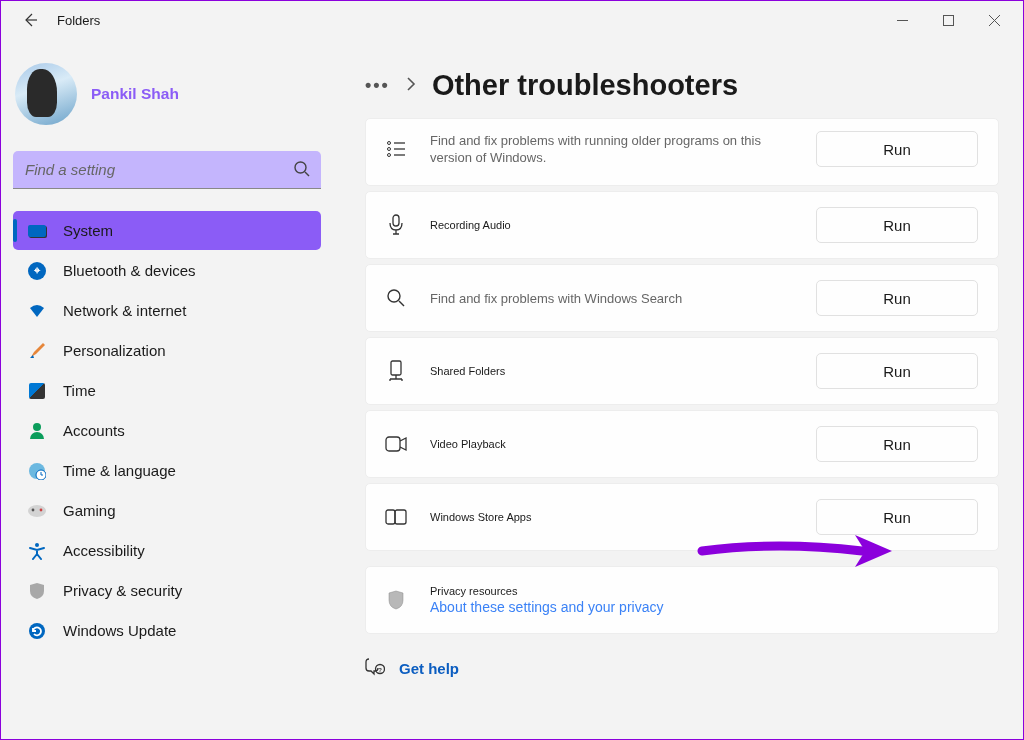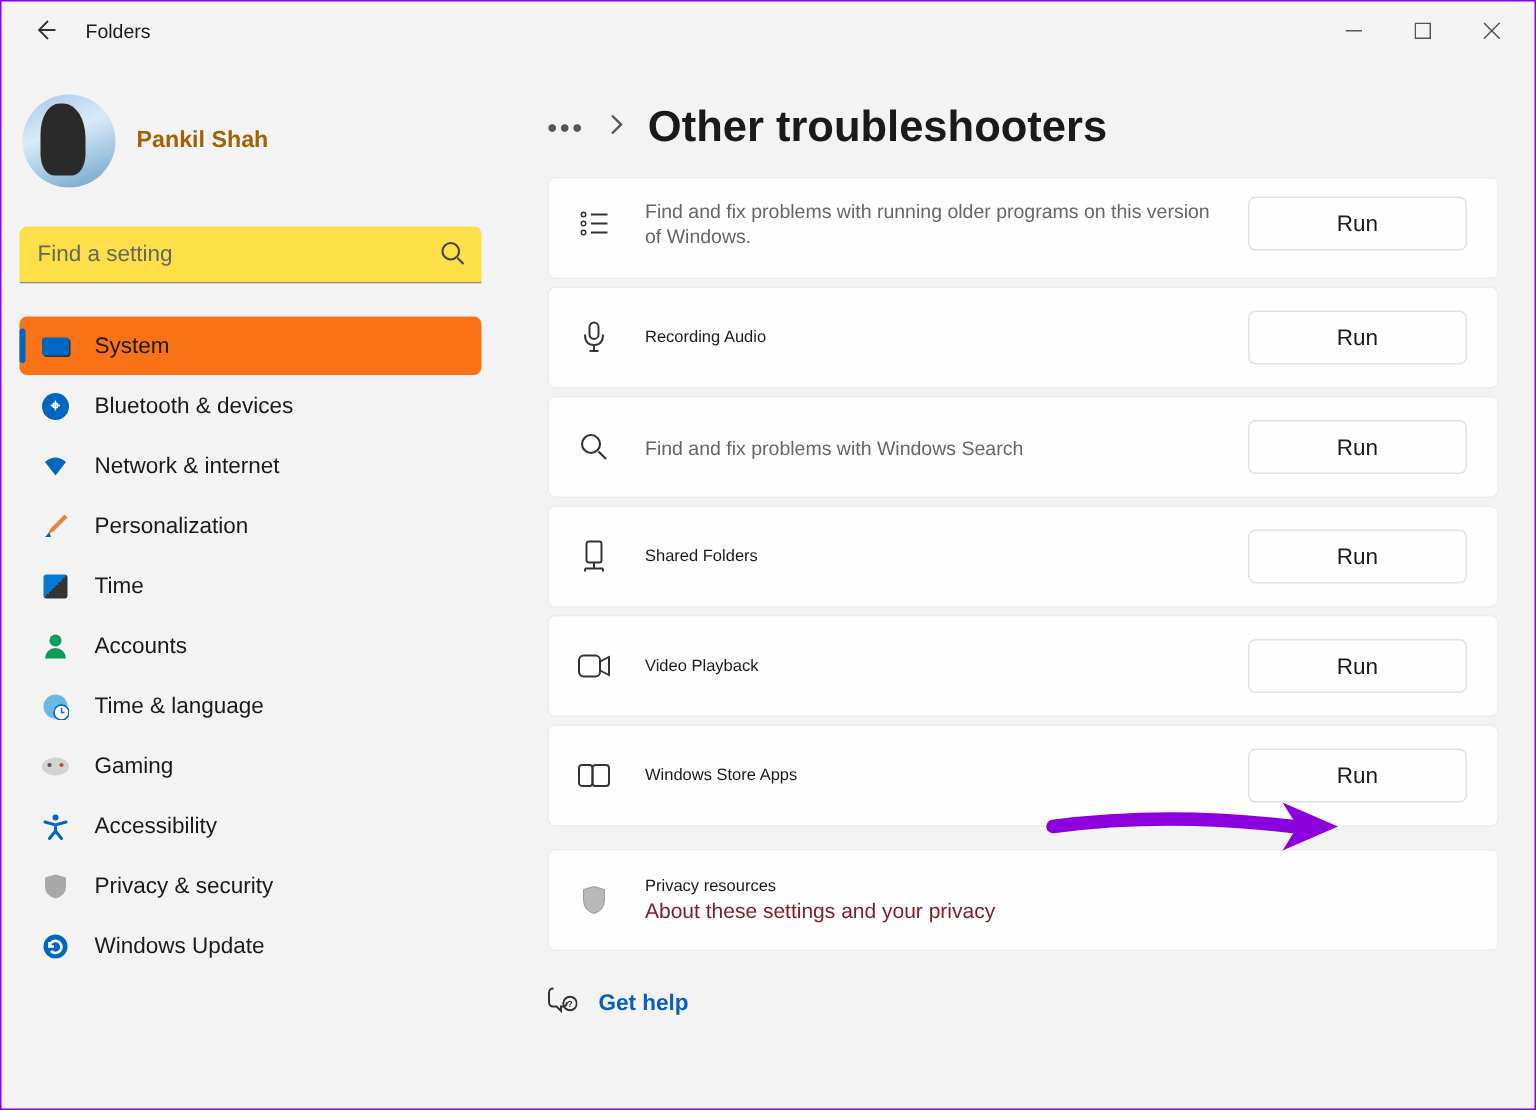--- a/index.html
+++ b/index.html
@@ -11,48 +11,48 @@
     .title { font-size: 13px; color: #1a1a1a; font-weight: 400; }
     .window-controls { display: flex; }
     .wc-btn { width: 46px; height: 32px; display:flex; align-items:center; justify-content:center; color:#555; cursor:pointer; }
     
     .content { display: flex; height: calc(740px - 38px); }
     
     .sidebar { width: 332px; padding: 10px 12px 0 12px; display:flex; flex-direction:column; }
     .user-row { display:flex; align-items:center; gap: 14px; padding: 14px 4px 26px 2px; }
     .avatar { width: 62px; height: 62px; border-radius: 50%; background: linear-gradient(160deg,#a7c8e8 0%, #d9ebf7 40%, #6ba2c9 100%); overflow:hidden; position:relative; }
     .avatar::after{ content:""; position:absolute; left:12px; top:6px; width:30px; height:48px; background:#2a2a2a; border-radius: 42% 48% 30% 30%; }
-    .username { font-size: 15.5px; font-weight: 600; color:#a16207; }
+    .username { font-size: 15.5px; font-weight: 600; color:#8b5cf6; }
     
     .search-wrap { position:relative; margin-bottom: 22px; }
-    .search-input { width: 100%; height: 38px; padding: 0 40px 0 12px; font-size: 15px; border: none; border-bottom: 1.5px solid #888; background:#fde047; border-radius: 5px 5px 0 0; color:#333; }
+    .search-input { width: 100%; height: 38px; padding: 0 40px 0 12px; font-size: 15px; border: none; border-bottom: 1.5px solid #888; background:#c4b5fd; border-radius: 5px 5px 0 0; color:#333;font-style:italic; }
     .search-input::placeholder { color:#666; }
     .search-icon-sb { position:absolute; right: 10px; top: 9px; color:#444; }
     
     .nav { display:flex; flex-direction:column; gap: 1px; }
     .nav-item { display:flex; align-items:center; gap: 16px; padding: 9.5px 14px; border-radius: 5px; font-size: 15px; color:#1a1a1a; cursor:pointer; position:relative; }
-    .nav-item.active { background:#f97316; }
+    .nav-item.active { background:#8b5cf6; }
     .nav-item.active::before { content:""; position:absolute; left:0; top:8px; bottom:8px; width:3.5px; background:#0067c0; border-radius: 2px; }
     .nav-icon { width:20px; height:20px; display:flex; align-items:center; justify-content:center; flex-shrink:0; }
     
     .main { flex:1; padding: 30px 24px 0 32px; overflow:visible; }
     .page-header { display:flex; align-items:center; gap: 16px; margin-bottom: 16px; }
     .ellipsis { font-size: 18px; color:#555; letter-spacing: 2px; font-weight:700; cursor:pointer; }
     .chev-right { color:#555; }
     .page-title { font-size: 29px; font-weight: 700; color:#1a1a1a; }
     
     .cards { display:flex; flex-direction:column; gap: 5px; }
     .card { background:#fefefe; border:1px solid #ededed; border-radius: 5px; padding: 14px 20px 14px 18px; display:flex; align-items:center; gap: 22px; min-height: 68px; }
     .card.first { padding-top: 8px; }
     .card-icon { width: 24px; display:flex; justify-content:center; color:#333; flex-shrink:0; }
     .card-body { flex:1; }
     .card-title { font-size: 11px; color:#1a1a1a; }
     .card-sub { font-size: 13px; color:#666; margin-top:2px; line-height:1.3; }
-    .card-link { font-size: 14px; color:#7f1d1d; text-decoration:none; cursor:pointer; display:block; margin-top:2px; }
-    .run-btn { width: 146px; height: 36px; background:#fefefe; border:1px solid #e1e1e1; border-radius: 5px; font-size: 15px; color:#1a1a1a; cursor:pointer; display:flex; align-items:center; justify-content:center; }
+    .card-link { font-size: 14px; color:#3b82f6; text-decoration:none; cursor:pointer; display:block; margin-top:2px; }
+    .run-btn { width: 162px; height: 36px; background:#fefefe; border:1px solid #e1e1e1; border-radius: 5px; font-size: 15px; color:#1a1a1a; cursor:pointer; display:flex; align-items:center; justify-content:center; }
     
     .get-help { display:flex; align-items:center; gap: 14px; padding: 22px 0 0 0; font-weight: bold; }
     .get-help-link { font-size: 15px; color:#0b5dc0; cursor:pointer; }
     
     .arrow-annotation { position:absolute; left: 696px; top: 522px; pointer-events:none; }
     
     
     .i-system { background:#0067c0; width:18px; height:12px; border-radius:2px; box-shadow: 1px 1px 0 #333; }
     .i-bluetooth { width:18px; height:18px; background:#0067c0; border-radius:50%; color:#fff; display:flex;align-items:center;justify-content:center;font-size:11px;font-weight:bold; }
     .i-network svg { fill:#0067c0; }

